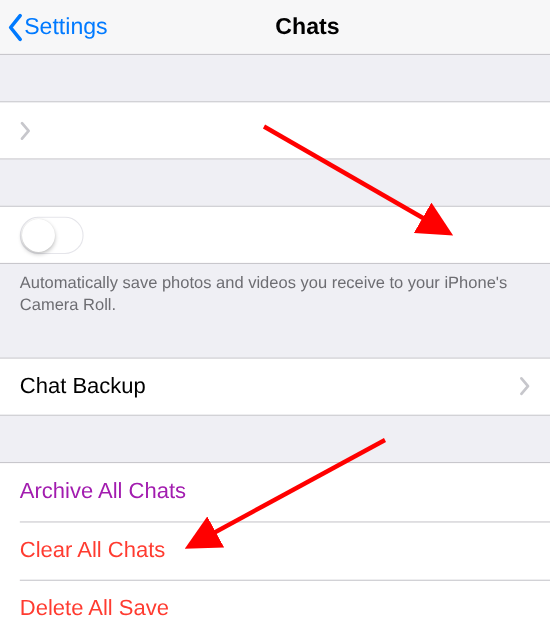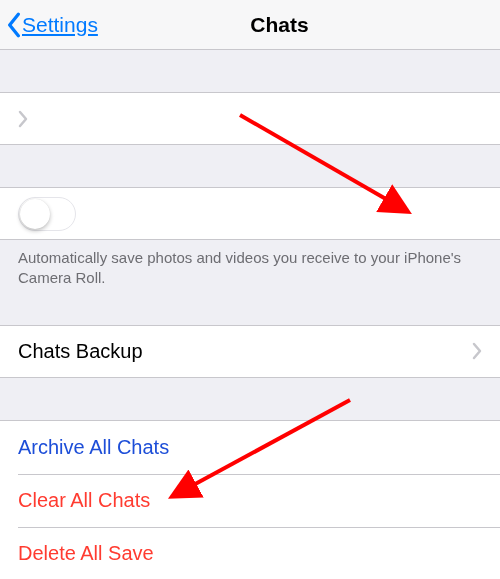--- a/index.html
+++ b/index.html
@@ -20,21 +20,20 @@
     align-items: center;
     position: relative;
   }
   .nav-back {
     display: flex;
     align-items: center;
     color: #007aff;
     font-size: 21px;
     padding-left: 6px;
     cursor: pointer;
-    text-decoration: underline;
   }
   .nav-back svg { display: block; }
   .nav-title {
     position: absolute;
     left: 16px; right: 0;
     text-align: center;
     font-size: 21px;
     font-weight: 600;
     pointer-events: none;
     padding-left: 43px;
@@ -93,21 +92,21 @@
   }
   .group .row + .row::before {
     content: "";
     position: absolute;
     top: 0;
     left: 18px;
     right: 0;
     height: 1px;
     background: #c8c7cc;
   }
-  .link-blue { color: #1d4ed8; }
+  .link-blue { color: #a21caf; }
   .link-red { color: #ff3b30; }
 
   
   .arrow {
     position: absolute;
     pointer-events: none;
   }
 </style>
 </head>
 <body>
@@ -137,21 +136,21 @@
 <div class="cell">
   <div class="toggle">
     <div class="toggle-knob"></div>
   </div>
 </div>
 <div class="footer-text">Automatically save photos and videos you receive to your iPhone's Camera Roll.</div>
 
 <div class="group-spacer-sm"></div>
 
 <div class="cell">
-  <span class="cell-label">Chats Backup</span>
+  <span class="cell-label">Chat Backup</span>
   <span class="cell-chevron">
     <svg width="10" height="18" viewBox="0 0 10 18">
       <polyline points="2,2 8,9 2,16" fill="none" stroke="#c7c7cc" stroke-width="2.5" stroke-linecap="round" stroke-linejoin="round"></polyline>
     </svg>
   </span>
 </div>
 
 <div class="group-spacer"></div>
 
 <div class="group">

